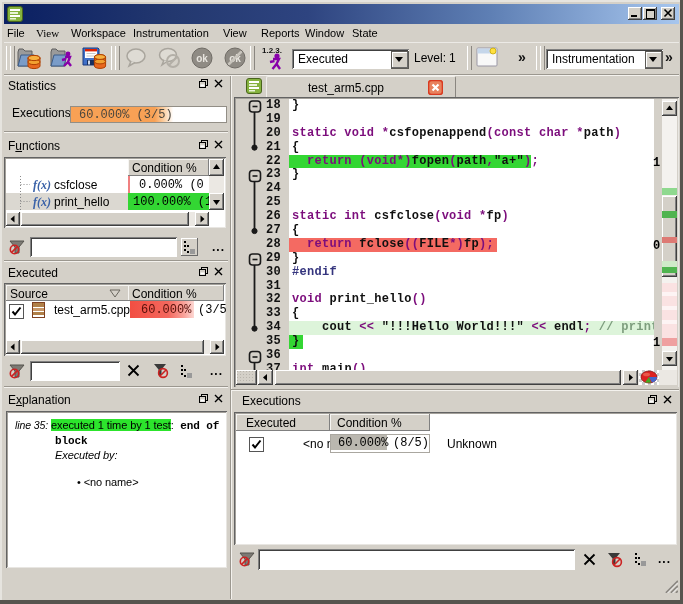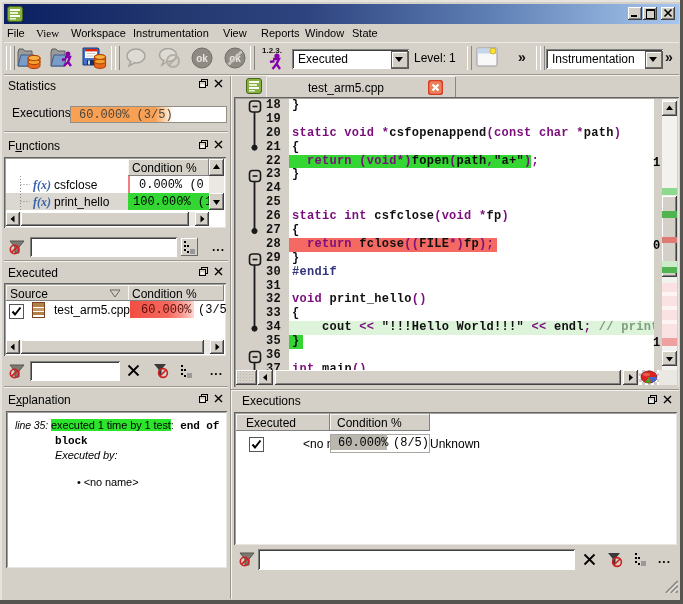--- a/index.html
+++ b/index.html
@@ -543,21 +543,21 @@
     <svg width="13" height="13">
           <path d="M2.5 6.5 L5 9.5 L10.5 2.5" stroke="#000" stroke-width="2" fill="none"></path>
         </svg>
       </div>
   <div class="abs" style="left:48px;top:25px;font-size:12px;margin-left:21px;">&lt;no name&gt;</div>
   <div class="abs" style="left:96px;top:22px;width:98px;height:17px;border:1px solid #aaa7a0;background:#fff;">
     <div class="abs" style="left:0;top:0;width:56px;height:15px;background:#bab7af;"></div>
     <div class="mono abs" style="left:7px;top:1px;font-size:12px;">60.000%</div>
     <div class="mono abs" style="left:62px;top:1px;font-size:12px;">(8/5)</div>
   </div>
-  <div class="abs" style="left:196px;top:25px;font-size:12px;">Unknown</div>
+  <div class="abs" style="left:213px;top:25px;font-size:12px;">Unknown</div>
 </div>
 
 <div class="abs" style="left:239px;top:551px;width:16px;height:16px;">
 <svg width="16" height="16">
         <path d="M1 2 L15 2 L10 8 L10 14 L6 14 L6 8 Z" fill="#7d7a74" stroke="#55524c"></path>
         <circle cx="5.5" cy="10.5" r="4.2" fill="none" stroke="#cc2222" stroke-width="1.6"></circle>
         <path d="M2.6 13.4 L8.4 7.6" stroke="#cc2222" stroke-width="1.6"></path>
       </svg>
     </div>
 <div class="abs sunkenfield" style="left:258px;top:549px;width:317px;height:21px;"></div>

